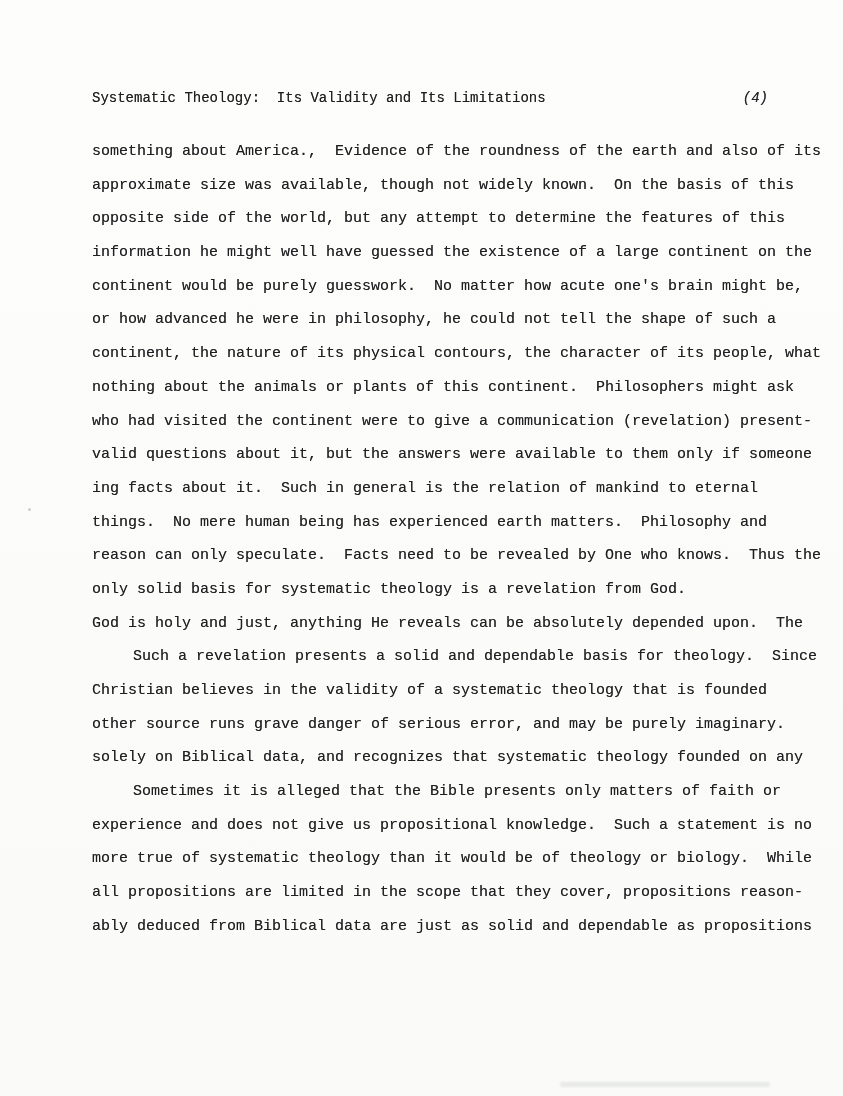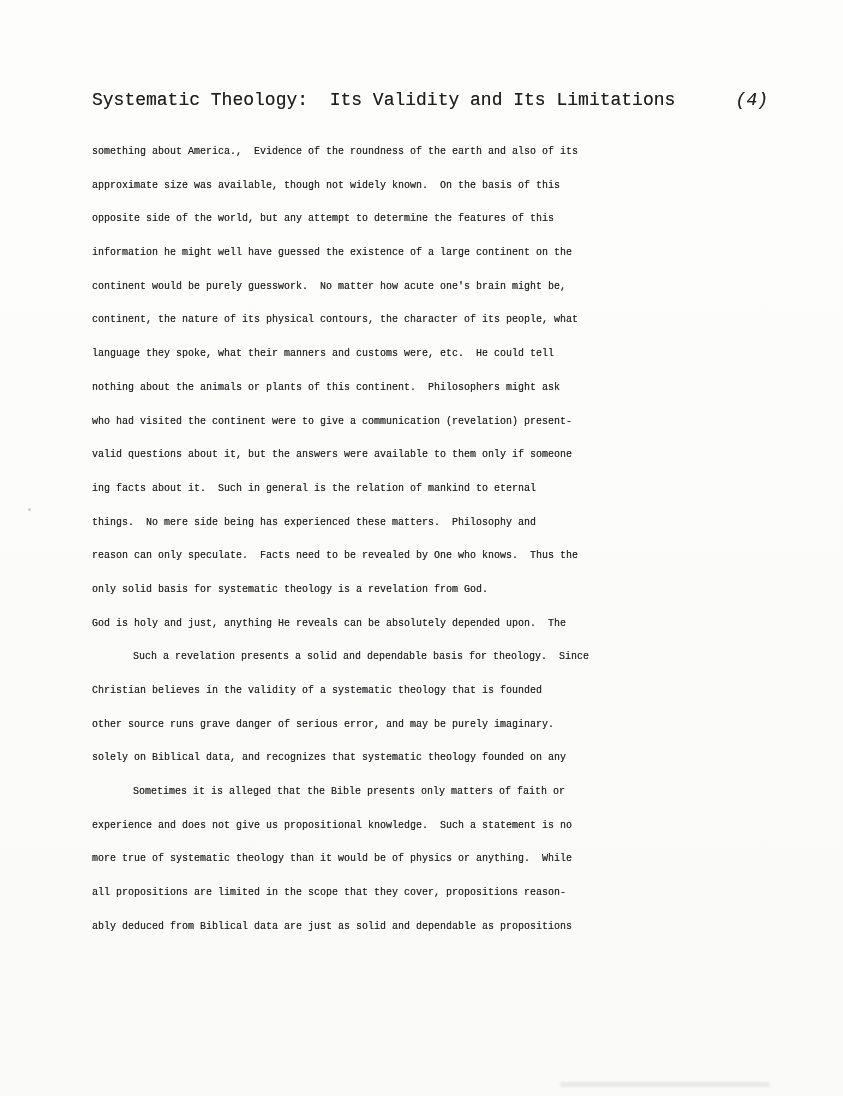--- a/index.html
+++ b/index.html
@@ -20,35 +20,35 @@
     background: linear-gradient(180deg, #fdfdfc 0%, #fbfbf9 60%, #fafaf8 100%);
   }
   .header {
     position: absolute;
     top: 90px;
     left: 92px;
     width: 676px;
     display: flex;
     justify-content: space-between;
     align-items: baseline;
-    font-size: 18px;
+    font-size: 14px;
     color: #1e1e1e;
     white-space: pre;
     text-shadow: 0 0 0.5px rgba(20,20,25,0.6);
   }
   .pagenum {
     font-style: italic;
     color: #242428;
   }
   .body {
     position: absolute;
     top: 135px;
     left: 92px;
     width: 700px;
-    font-size: 10px;
+    font-size: 15px;
     line-height: 33.7px;
     color: #202022;
     text-shadow: 0 0 0.5px rgba(25,25,30,0.55);
   }
   .line {
     white-space: pre;
     height: 33.7px;
   }
   .line.first-indent {
     padding-left: 41px;
@@ -83,36 +83,36 @@
     <span>Systematic Theology:  Its Validity and Its Limitations</span>
     <span class="pagenum">(4)</span>
   </div>
 
   <div class="body" id="doc-body">
       <div class="line">something about America.,  Evidence of the roundness of the earth and also of its</div>
       <div class="line">approximate size was available, though not widely known.  On the basis of this</div>
       <div class="line">opposite side of the world, but any attempt to determine the features of this</div>
       <div class="line">information he might well have guessed the existence of a large continent on the</div>
       <div class="line">continent would be purely guesswork.  No matter how acute one's brain might be,</div>
+      <div class="line">or how advanced he were in philosophy, he could not tell the shape of such a</div>
       <div class="line">continent, the nature of its physical contours, the character of its people, what</div>
-      <div class="line">language they spoke, what their manners and customs were, etc.  He could tell</div>
       <div class="line">nothing about the animals or plants of this continent.  Philosophers might ask</div>
       <div class="line">who had visited the continent were to give a communication (revelation) present-</div>
       <div class="line">valid questions about it, but the answers were available to them only if someone</div>
       <div class="line">ing facts about it.  Such in general is the relation of mankind to eternal</div>
-      <div class="line">things.  No mere side being has experienced these matters.  Philosophy and</div>
+      <div class="line">things.  No mere human being has experienced earth matters.  Philosophy and</div>
       <div class="line">reason can only speculate.  Facts need to be revealed by One who knows.  Thus the</div>
       <div class="line">only solid basis for systematic theology is a revelation from God.</div>
       <div class="line">God is holy and just, anything He reveals can be absolutely depended upon.  The</div>
       <div class="line first-indent">Such a revelation presents a solid and dependable basis for theology.  Since</div>
       <div class="line">Christian believes in the validity of a systematic theology that is founded</div>
       <div class="line">other source runs grave danger of serious error, and may be purely imaginary.</div>
       <div class="line">solely on Biblical data, and recognizes that systematic theology founded on any</div>
       <div class="line first-indent">Sometimes it is alleged that the Bible presents only matters of faith or</div>
       <div class="line">experience and does not give us propositional knowledge.  Such a statement is no</div>
-      <div class="line">more true of systematic theology than it would be of physics or anything.  While</div>
+      <div class="line">more true of systematic theology than it would be of theology or biology.  While</div>
       <div class="line">all propositions are limited in the scope that they cover, propositions reason-</div>
       <div class="line">ably deduced from Biblical data are just as solid and dependable as propositions</div>
     </div>
 
   <div class="smudge"></div>
   <div class="speck"></div>
 </div>
 
 </body></html>

